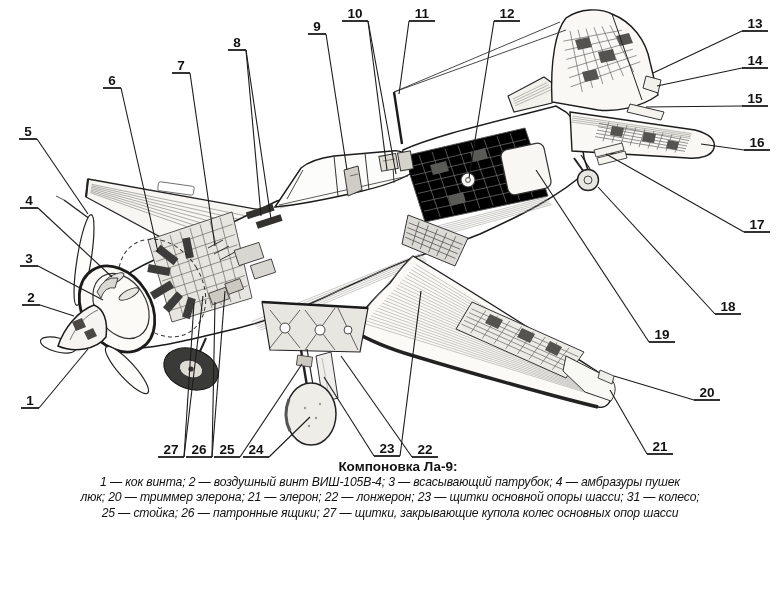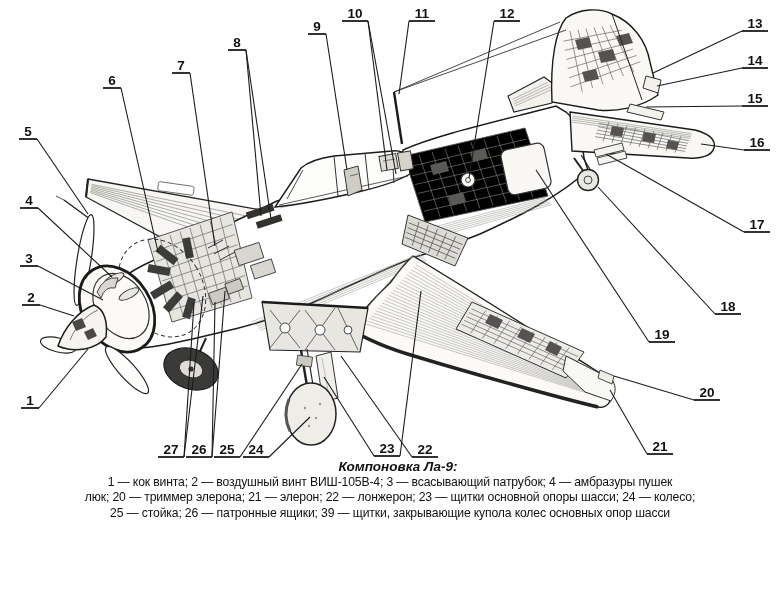--- a/index.html
+++ b/index.html
@@ -1,22 +1,22 @@
 <!DOCTYPE html>
 <html><head>
 <meta charset="utf-8">
 <style>
   html,body{margin:0;padding:0;background:#ffffff;}
   body{width:780px;height:590px;overflow:hidden;position:relative;
        font-family:"Liberation Sans",sans-serif;color:#111;}
   #stage{position:absolute;left:0;top:0;width:780px;height:590px;}
   #art{position:absolute;left:0;top:0;}
   #legend{position:absolute;left:0;top:457px;width:780px;text-align:center;}
-  .legend-title{font-size:13.5px;font-weight:bold;font-style:italic;margin:2px 0 1px 16px;}
-  .legend-line{font-size:12.2px;line-height:15.3px;white-space:nowrap;
+  .legend-title{font-size:13.5px;font-weight:bold;margin:2px 0 1px 16px;}
+  .legend-line{font-size:12.2px;font-style:italic;line-height:15.3px;white-space:nowrap;
                letter-spacing:-0.15px;}
   .callout-n{font:bold 13.5px "Liberation Sans",sans-serif;fill:#111;}
   svg line, svg path, svg ellipse, svg circle, svg rect, svg polygon{vector-effect:none;}
 </style>
 </head>
 <body>
 
 <div id="stage">
 
 <svg id="art" viewBox="0 0 780 460" width="780" height="460" xmlns="http://www.w3.org/2000/svg">
@@ -467,17 +467,17 @@
         <line x1="184" y1="457" x2="194" y2="303" stroke="#1b1b1b" stroke-width="1.1"></line>
         <line x1="184" y1="457" x2="203" y2="296" stroke="#1b1b1b" stroke-width="1.1"></line>
         <line x1="158" y1="457" x2="184" y2="457" stroke="#1b1b1b" stroke-width="1.8"></line>
         <text x="171" y="454" text-anchor="middle" class="callout-n">27</text>
       </g>
 </svg>
 
 <div id="legend">
   <div class="legend-title">Компоновка Ла-9:</div>
   <div class="legend-line">1 — кок винта; 2 — воздушный винт ВИШ-105В-4; 3 — всасывающий патрубок; 4 — амбразуры пушек</div>
-  <div class="legend-line">люк; 20 — триммер элерона; 21 — элерон; 22 — лонжерон; 23 — щитки основной опоры шасси; 24 — колесо;</div>
-  <div class="legend-line">25 — стойка; 26 — патронные ящики; 39 — щитки, закрывающие купола колес основных опор шасси</div>
+  <div class="legend-line">люк; 20 — триммер элерона; 21 — элерон; 22 — лонжерон; 23 — щитки основной опоры шасси; 31 — колесо;</div>
+  <div class="legend-line">25 — стойка; 26 — патронные ящики; 27 — щитки, закрывающие купола колес основных опор шасси</div>
 </div>
 
 </div>
 
 </body></html>

